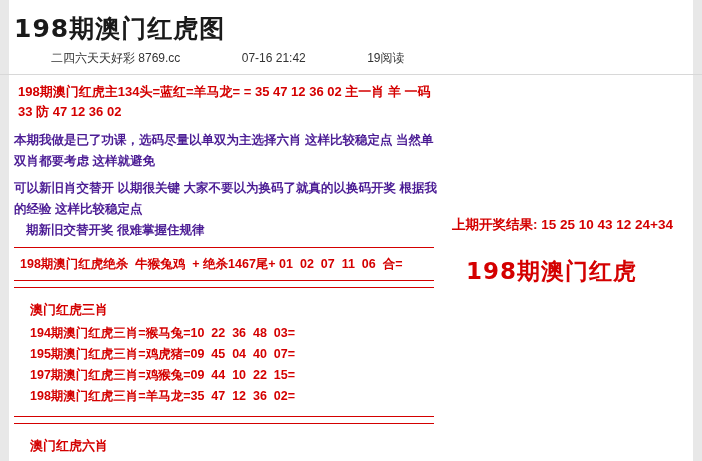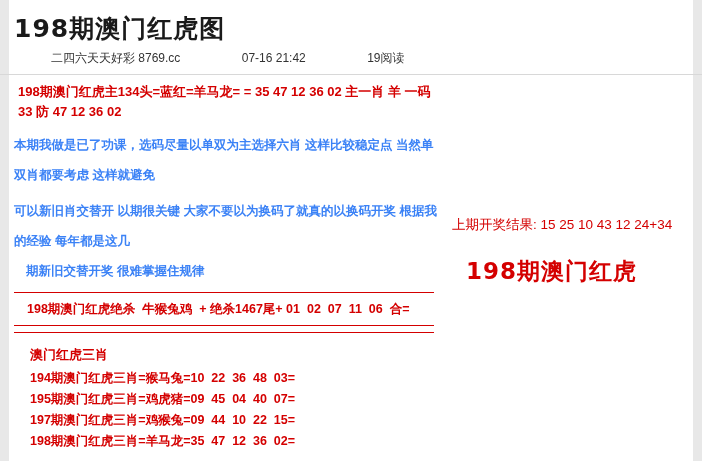--- a/index.html
+++ b/index.html
@@ -34,38 +34,38 @@
     position:absolute;left:14px;top:82px;width:430px;
     color:#d40000;
     font-size:12.5px;
     line-height:20px;
   }
 
   .line-head{
     font-weight:bold;font-size:13px;margin:0 0 4px 4px;
   }
   .para{
-    font-weight:bold;font-size:12.5px;line-height:30px;color:#3b82f6;
+    font-weight:bold;font-size:12.5px;line-height:21px;color:#4c1d95;
     margin:8px 0 6px 0;
   }
   .rule{
     border:0;border-top:1px solid #d40000;margin:6px 0 6px 0;width:420px;
   }
   .sec-title{
     font-weight:bold;font-size:13px;margin:12px 0 3px 16px;color:#d40000;
   }
   .row{
     font-weight:bold;font-size:12.5px;margin:1px 0 1px 16px;color:#d40000;
     white-space:pre;
   }
   .topline{margin-left:4px;}
 
   .right-result{
     position:absolute;left:452px;top:216px;
-    font-size:13.5px;font-weight:normal;color:#d40000;
+    font-size:13.5px;font-weight:bold;color:#d40000;
     white-space:nowrap;
   }
   .right-big{
     position:absolute;left:466px;top:256px;
     font-size:23px;font-weight:bold;color:#d40000;
     letter-spacing:1px;
     font-family:"DejaVu Sans",sans-serif;
     text-align:right;
   }
 </style>
@@ -85,26 +85,26 @@
     <span>19阅读</span>
   </div>
 
   <div class="divider"></div>
 
   <div class="content">
 
     <div class="line-head topline">198期澳门红虎主134头=蓝红=羊马龙= =  35  47  12  36  02  主一肖  羊   一码  33  防  47  12  36  02</div>
 
     <div class="para">本期我做是已了功课，选码尽量以单双为主选择六肖 这样比较稳定点  当然单双肖都要考虑 这样就避免</div>
-    <div class="para" style="margin:0;">可以新旧肖交替开  以期很关键  大家不要以为换码了就真的以换码开奖  根据我的经验  每年都是这几</div>
+    <div class="para" style="margin:0;">可以新旧肖交替开  以期很关键  大家不要以为换码了就真的以换码开奖  根据我的经验  这样比较稳定点</div>
     <div class="para" style="margin:0 0 6px 12px;">期新旧交替开奖  很难掌握住规律</div>
 
     <hr class="rule">
 
-    <div class="row" style="margin-left:13px;">198期澳门红虎绝杀  牛猴兔鸡  + 绝杀1467尾+ 01  02  07  11  06  合=</div>
+    <div class="row" style="margin-left:6px;">198期澳门红虎绝杀  牛猴兔鸡  + 绝杀1467尾+ 01  02  07  11  06  合=</div>
 
     <hr class="rule">
     <hr class="rule" style="margin-top:2px;">
 
     <div class="sec-title">澳门红虎三肖</div>
     <div class="row">194期澳门红虎三肖=猴马兔=10  22  36  48  03=</div>
     <div class="row">195期澳门红虎三肖=鸡虎猪=09  45  04  40  07=</div>
     <div class="row">197期澳门红虎三肖=鸡猴兔=09  44  10  22  15=</div>
     <div class="row">198期澳门红虎三肖=羊马龙=35  47  12  36  02=</div>
 

